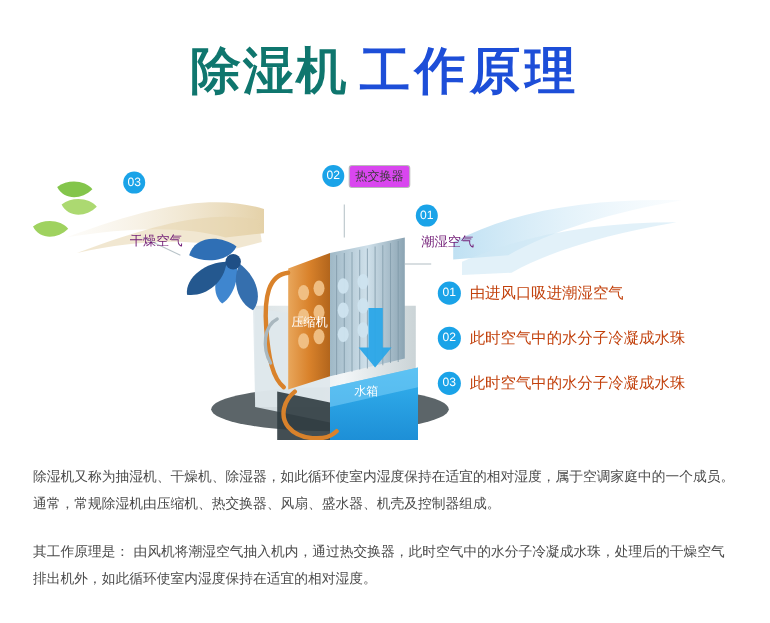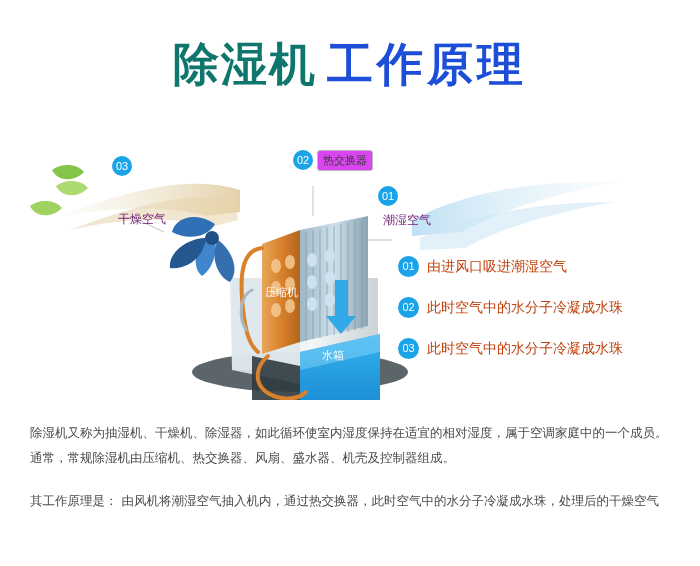--- a/index.html
+++ b/index.html
@@ -298,16 +298,17 @@
     </div>
   </div>
 
   <div class="body-copy">
     <div class="para">
       <div>除湿机又称为抽湿机、干燥机、除湿器，如此循环使室内湿度保持在适宜的相对湿度，属于空调家庭中的一个成员。</div>
       <div>通常，常规除湿机由压缩机、热交换器、风扇、盛水器、机壳及控制器组成。</div>
     </div>
     <div class="para last">
       <div>其工作原理是：  由风机将潮湿空气抽入机内，通过热交换器，此时空气中的水分子冷凝成水珠，处理后的干燥空气</div>
+      <div>排出机外，如此循环使室内湿度保持在适宜的相对湿度。</div>
     </div>
   </div>
 
 </div>
 
 </body></html>

